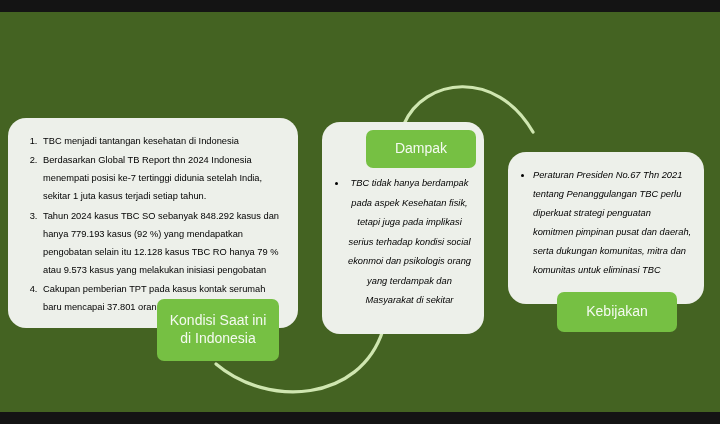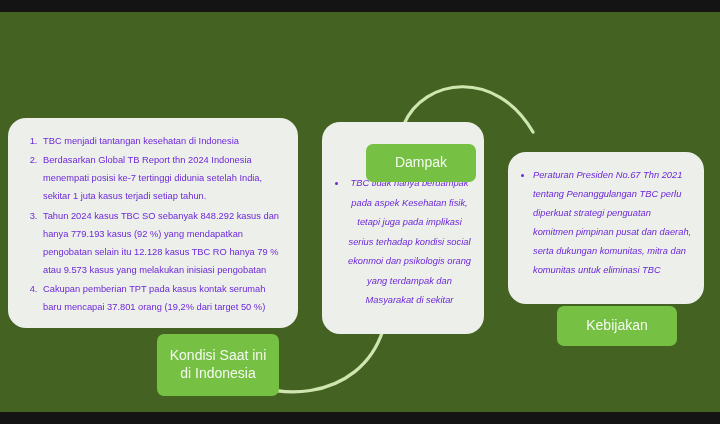--- a/index.html
+++ b/index.html
@@ -58,21 +58,21 @@
     width: 720px;
     height: 400px;
     pointer-events: none;
   }
 
   .card {
     position: absolute;
     background: #edf0ea;
     border-radius: 18px;
     box-sizing: border-box;
-    color: #6d28d9;
+    color: #000000;
   }
 
   
   .card-left {
     left: 8px;
     top: 106px;
     width: 290px;
     height: 210px;
     padding: 14px 14px 10px 10px;
   }
@@ -119,31 +119,30 @@
     background: #76c043;
     border-radius: 7px;
     color: #f4faf0;
     text-align: center;
     font-size: 14px;
     line-height: 1.28;
     box-sizing: border-box;
     display: flex;
     align-items: center;
     justify-content: center;
-    margin-top: 14px;
   }
   .tag-dampak {
     left: 366px;
     top: 118px;
     width: 110px;
     height: 38px;
   }
   .tag-kondisi {
     left: 157px;
-    top: 308px;
+    top: 287px;
     width: 122px;
     height: 62px;
     padding: 2px 6px;
   }
   .tag-kebijakan {
     left: 557px;
     top: 280px;
     width: 120px;
     height: 40px;
   }

